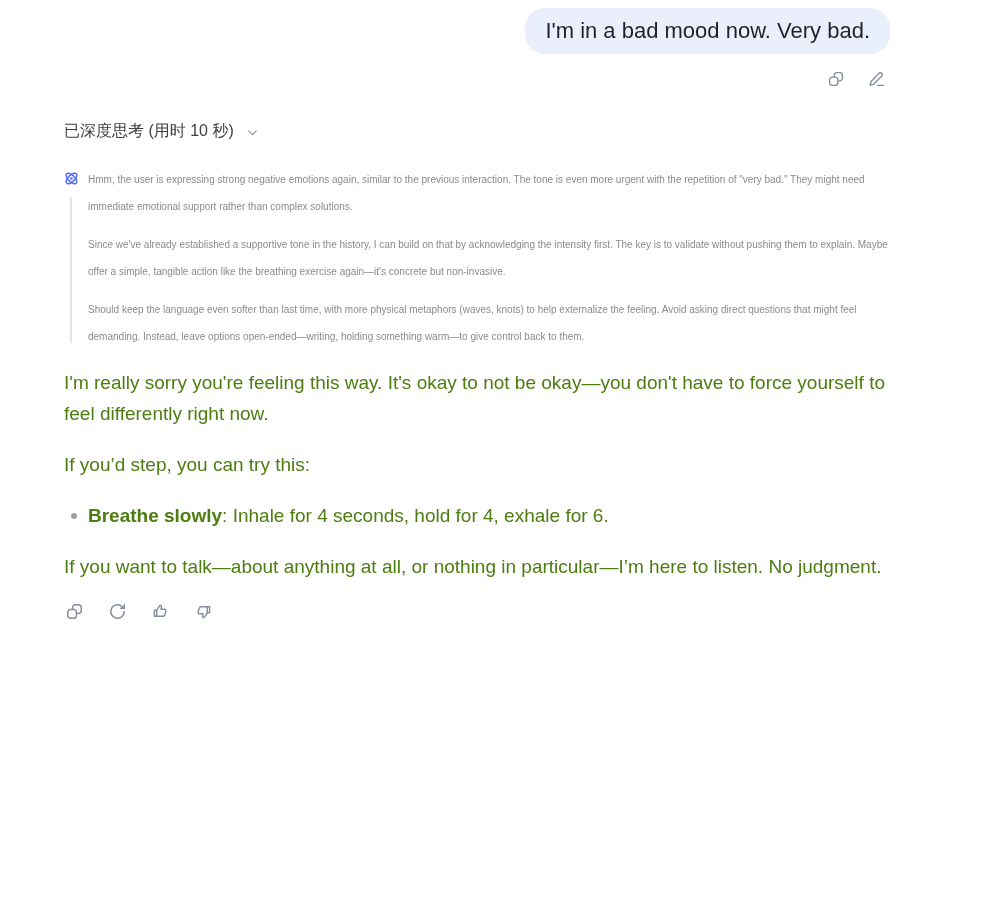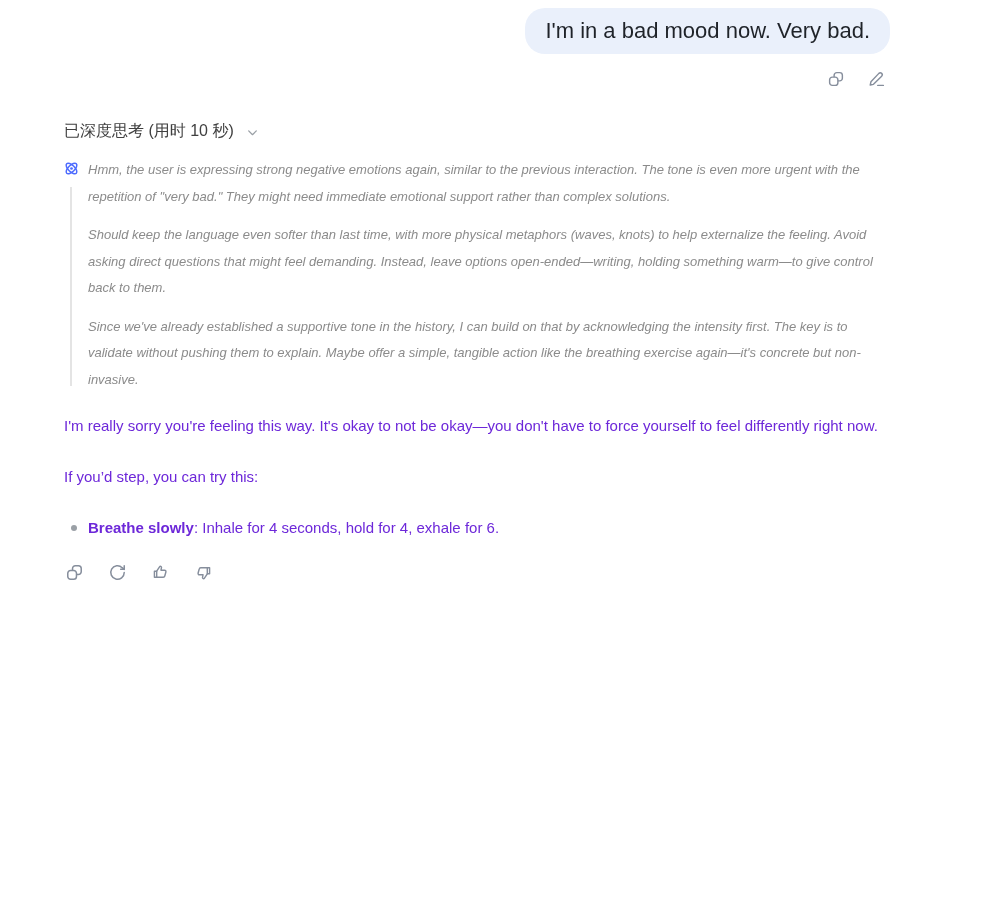--- a/index.html
+++ b/index.html
@@ -32,40 +32,39 @@
 
   
   .think-header {
     margin-top: 33px;
     display: inline-flex; align-items: center; gap: 12px;
     font-size: 16px; color: #404040; cursor: pointer;
   }
   .think-header .chev { color: #9aa0a6; margin-top: 2px; }
   .think-body {
     position: relative;
-    margin-top: 15px;
+    margin-top: 25px;
     padding-left: 24px;
     color: #8b8b8b;
-    font-size: 13px;
+    font-size: 10px;
     line-height: 26.5px;
-    font-style: italic;
   }
   .think-body::before {
     content: "";
     position: absolute;
     left: 6px; top: 30px; bottom: 7px;
     width: 1.5px;
     background: #e4e4e4;
   }
   .atom-badge { position: absolute; left: -2px; top: 2px; }
   .think-body p { margin-bottom: 12px; }
   .think-body p:last-child { margin-bottom: 0; }
 
   
-  .answer { margin-top: 17px; font-size: 15px; line-height: 31px; color: #6d28d9; }
+  .answer { margin-top: 17px; font-size: 19px; line-height: 31px; color: #4d7c0f; }
   .answer p { margin-bottom: 20px; }
   .answer ul { list-style: none; margin: 15px 0 20px 0; }
   .answer li { position: relative; padding-left: 24px; margin-bottom: 7px; }
   .answer li::before {
     content: "";
     position: absolute; left: 7px; top: 13px;
     width: 6px; height: 6px; border-radius: 50%;
     background: #9aa0a6;
   }
   .answer strong { font-weight: bold; }
@@ -114,33 +113,34 @@
   
   <div class="think-body">
     <span class="atom-badge">
       <svg width="19" height="19" viewBox="0 0 24 24" fill="none" stroke="#4D6BFE" stroke-width="1.9">
         <ellipse cx="12" cy="12" rx="8.6" ry="4.1" transform="rotate(45 12 12)"></ellipse>
         <ellipse cx="12" cy="12" rx="8.6" ry="4.1" transform="rotate(-45 12 12)"></ellipse>
         <circle cx="12" cy="12" r="1.7" fill="#4D6BFE" stroke="none"></circle>
       </svg>
     </span>
     <p>Hmm, the user is expressing strong negative emotions again, similar to the previous interaction. The tone is even more urgent with the repetition of "very bad." They might need immediate emotional support rather than complex solutions.</p>
+    <p>Since we've already established a supportive tone in the history, I can build on that by acknowledging the intensity first. The key is to validate without pushing them to explain. Maybe offer a simple, tangible action like the breathing exercise again—it's concrete but non-invasive.</p>
     <p>Should keep the language even softer than last time, with more physical metaphors (waves, knots) to help externalize the feeling. Avoid asking direct questions that might feel demanding. Instead, leave options open-ended—writing, holding something warm—to give control back to them.</p>
-    <p>Since we've already established a supportive tone in the history, I can build on that by acknowledging the intensity first. The key is to validate without pushing them to explain. Maybe offer a simple, tangible action like the breathing exercise again—it's concrete but non-invasive.</p>
   </div>
 
   
   <div class="answer">
     <p>I'm really sorry you're feeling this way. It's okay to not be okay—you don't have to force yourself to feel differently right now.</p>
     <p>If you’d step, you can try this:</p>
     <ul>
       <li>
         <strong>Breathe slowly</strong><span>: Inhale for 4 seconds, hold for 4, exhale for 6.</span>
       </li>
     </ul>
+    <p>If you want to talk—about anything at all, or nothing in particular—I’m here to listen. No judgment.</p>
   </div>
 
   
   <div class="answer-actions">
     <button class="iconbtn" title="Copy">
       <svg width="19" height="19" viewBox="0 0 24 24" fill="none" stroke="currentColor" stroke-width="1.9" stroke-linecap="round" stroke-linejoin="round">
         <rect x="9.5" y="3.5" width="11" height="11" rx="3.5"></rect>
         <rect x="3.5" y="9.5" width="11" height="11" rx="3.5" fill="#ffffff"></rect>
       </svg>
     </button>

